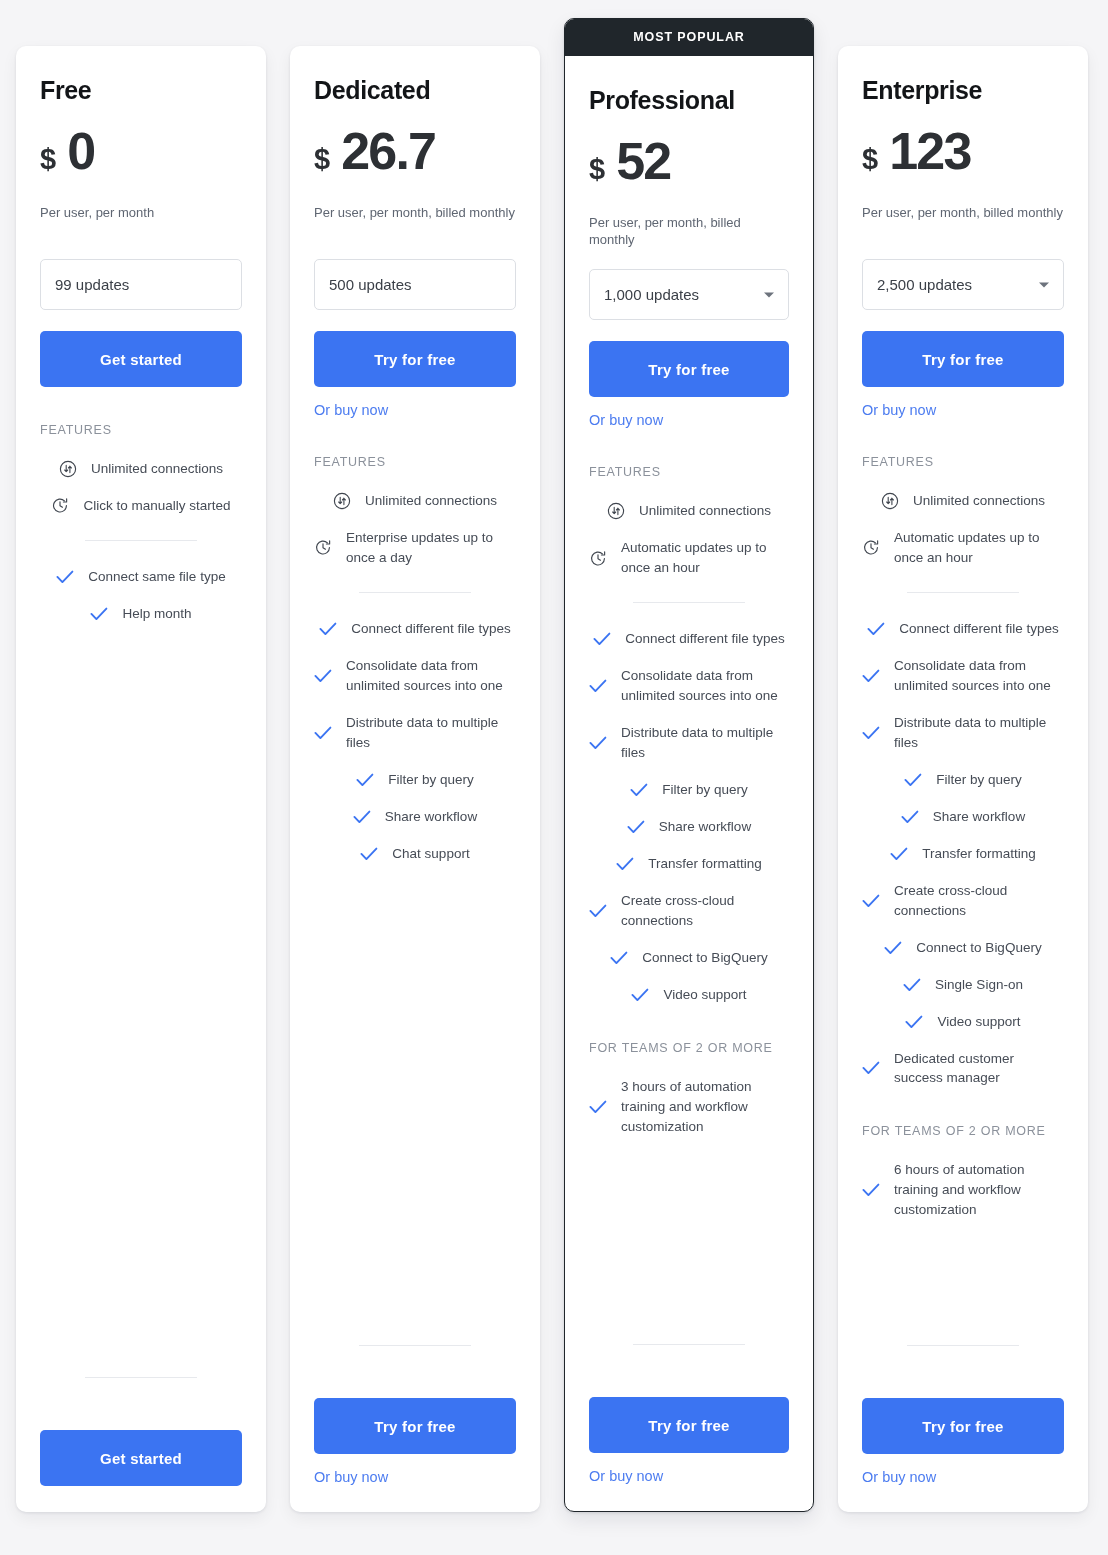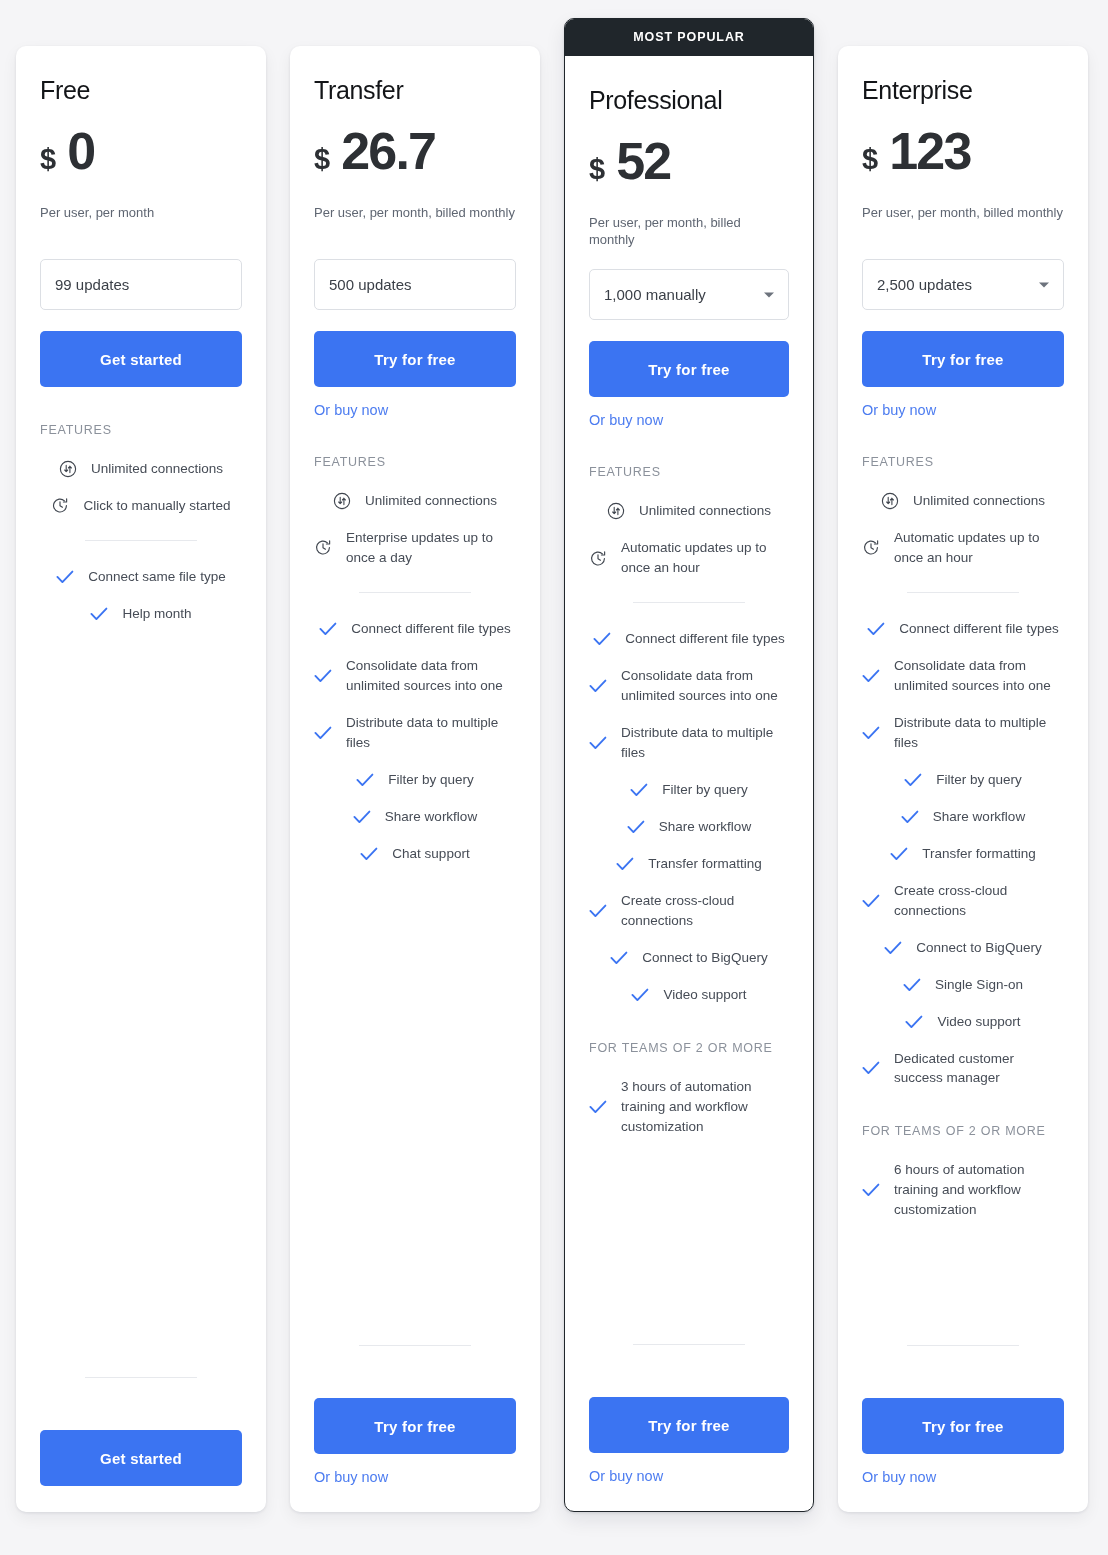--- a/index.html
+++ b/index.html
@@ -52,21 +52,21 @@
     text-align: center;
     padding: 11px 0 12px 0;
     margin: 0 -24px;
     width: calc(100% + 48px);
   }
 
   .featured .card-body { padding-top: 30px; }
 
   .plan-name {
     font-size: 25px;
-    font-weight: normal;
+    font-weight: bold;
     color: #131518;
     letter-spacing: -0.35px;
     margin-bottom: 20px;
   }
 
   .price-row {
     display: flex;
     align-items: baseline;
     margin-bottom: 22px;
     height: 58px;
@@ -265,21 +265,21 @@
             <span class="feature-text">Help month</span>
           </li>
         </ul>
       </div>
       <div class="bottom-area">
         <hr class="divider bottom">
         <button class="cta-button">Get started</button>
       </div>
     </div>
     <div class="plan-card standard">
-      <div class="card-body"><div class="plan-name">Transfer</div><div class="price-row">
+      <div class="card-body"><div class="plan-name">Dedicated</div><div class="price-row">
           <span class="currency">$</span>
           <span class="price-value">26.7</span>
         </div><div class="billing-note">Per user, per month, billed monthly</div><div class="updates-select">
           <span class="sel-value">500 updates</span>
         </div><button class="cta-button">Try for free</button><a class="buy-link">Or buy now</a><div class="section-label">FEATURES</div><ul class="feature-list" id="icfl-1">
           <li class="feature-item">
             <span class="f-icon">
               <svg width="18" height="18" viewBox="0 0 18 18" fill="none">
                 <circle cx="9" cy="9" r="7.6" stroke="#3f454e" stroke-width="1.15"></circle>
                 <path d="M7.2 5.4v6.2M7.2 11.6l-1.5-1.6M7.2 11.6l1.5-1.6" stroke="#3f454e" stroke-width="1.1" stroke-linecap="round" stroke-linejoin="round"></path>
@@ -349,21 +349,21 @@
           </li>
         </ul></div>
       <div class="bottom-area"><hr class="divider bottom"><button class="cta-button">Try for free</button><a class="buy-link">Or buy now</a></div>
     </div>
     <div class="plan-card featured">
       <div class="popular-badge">MOST POPULAR</div>
       <div class="card-body"><div class="plan-name">Professional</div><div class="price-row">
           <span class="currency">$</span>
           <span class="price-value">52</span>
         </div><div class="billing-note">Per user, per month, billed monthly</div><div class="updates-select">
-          <span class="sel-value">1,000 manually</span>
+          <span class="sel-value">1,000 updates</span>
           <span class="caret-icon"></span>
         </div><button class="cta-button">Try for free</button><a class="buy-link">Or buy now</a><div class="section-label">FEATURES</div><ul class="feature-list" id="icfl-2">
           <li class="feature-item">
             <span class="f-icon">
               <svg width="18" height="18" viewBox="0 0 18 18" fill="none">
                 <circle cx="9" cy="9" r="7.6" stroke="#3f454e" stroke-width="1.15"></circle>
                 <path d="M7.2 5.4v6.2M7.2 11.6l-1.5-1.6M7.2 11.6l1.5-1.6" stroke="#3f454e" stroke-width="1.1" stroke-linecap="round" stroke-linejoin="round"></path>
                 <path d="M10.9 12.6V6.4M10.9 6.4l-1.5 1.6M10.9 6.4l1.5 1.6" stroke="#3f454e" stroke-width="1.1" stroke-linecap="round" stroke-linejoin="round"></path>
               </svg>
             </span>

